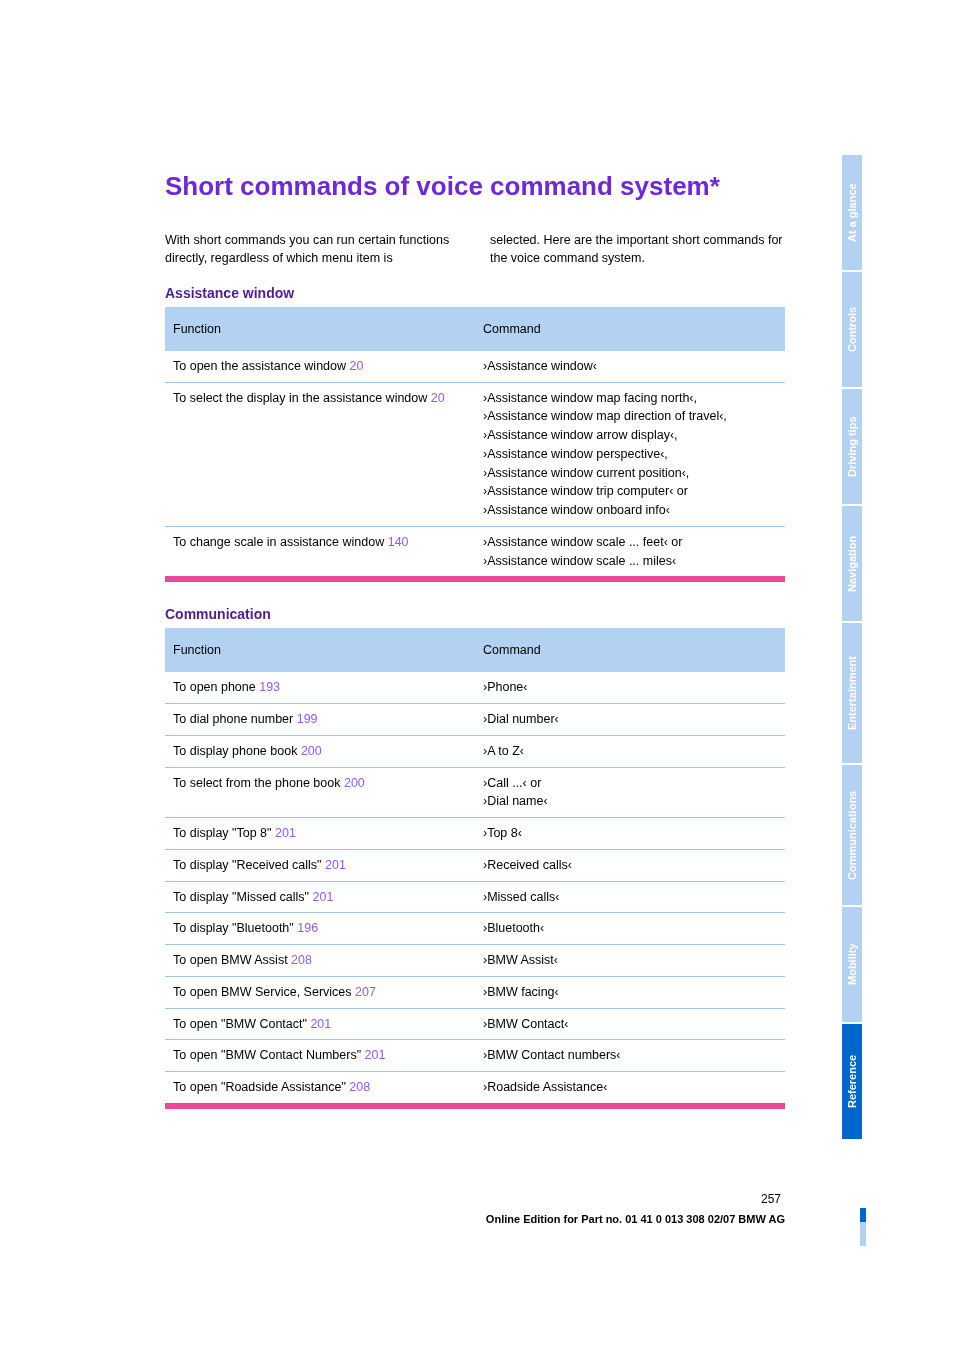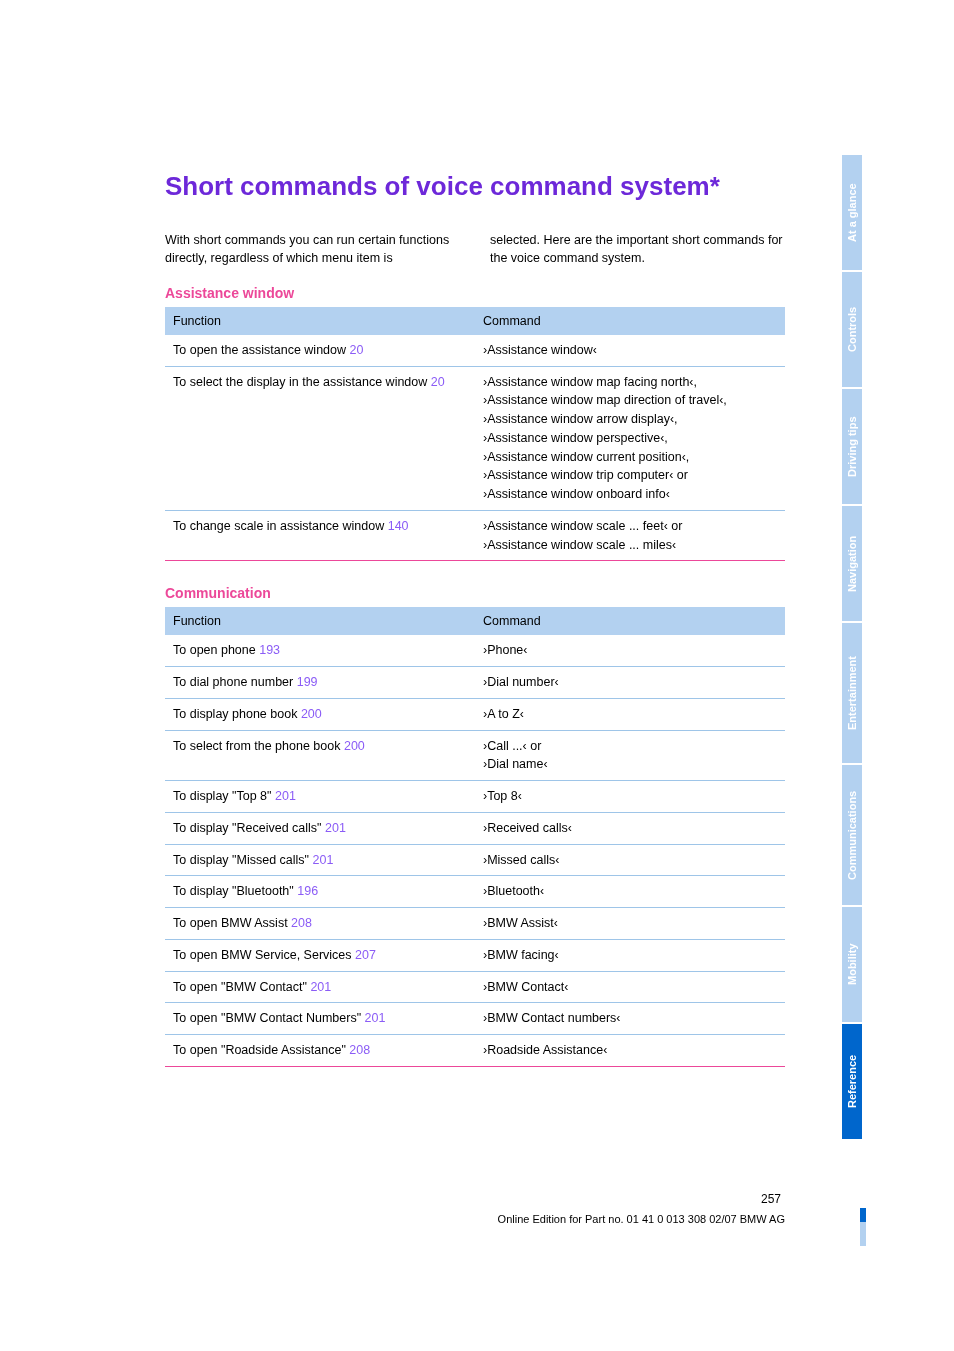--- a/index.html
+++ b/index.html
@@ -31,47 +31,47 @@
     gap: 30px;
     margin-bottom: 18px;
   }
   .intro p {
     margin: 0;
     flex: 1;
     font-size: 12.5px;
     line-height: 1.45;
   }
   h2 {
-    color: #ec4899;
+    color: #4c1d95;
     font-size: 14px;
     font-weight: bold;
     margin: 0 0 6px 0;
   }
   table {
     width: 100%;
     border-collapse: collapse;
     margin-bottom: 24px;
     font-size: 12.5px;
   }
   thead tr {
     background: #b3d1f0;
   }
   thead th {
     text-align: left;
     font-weight: normal;
-    padding: 7px 8px;
+    padding: 15px 8px;
   }
   tbody td {
     padding: 6px 8px;
     vertical-align: top;
     border-bottom: 1px solid #9ec5e8;
     line-height: 1.5;
   }
   tbody tr:last-child td {
-    border-bottom: 1px solid #ec4899;
+    border-bottom: 6px solid #ec4899;
     margin-left: 25px;
   }
   .func-col { width: 50%; }
   .cmd-col  { width: 50%; }
   .pg-link { color: #8b5cf6; }
   .side-tabs {
     position: absolute;
     right: 88px;
     top: 155px;
     width: 24px;
@@ -98,21 +98,21 @@
   .tab.tall { height: 140px; }
   .footer {
     position: absolute;
     left: 165px;
     bottom: 125px;
     width: 620px;
     text-align: right;
     font-size: 12px;
   }
   .footer .pn { display: inline-block; margin-bottom: 6px; margin-right: 4px; }
-  .footer .ed { font-size: 11px; }
+  .footer .ed { font-size: 11px; font-weight: bold; }
   .pn-mark {
     position: absolute;
     right: 88px;
     bottom: 105px;
     width: 6px;
     height: 38px;
     background: #b3d1f0;
   }
   .pn-mark::after{
     content:"";

